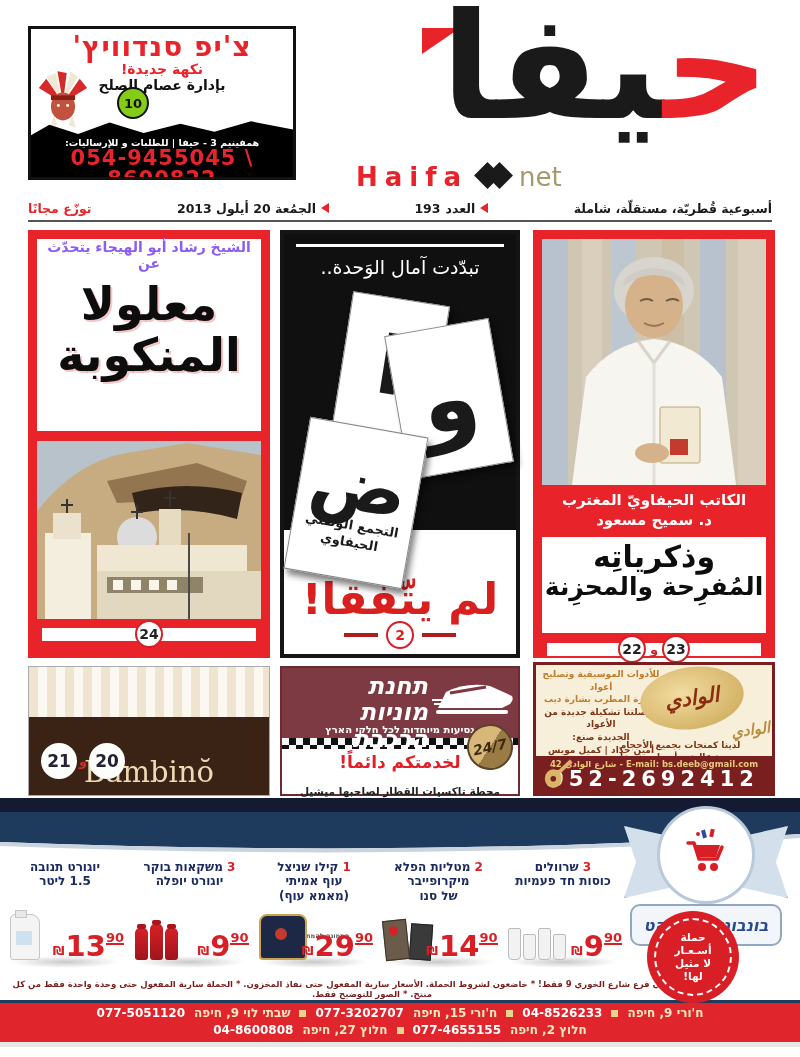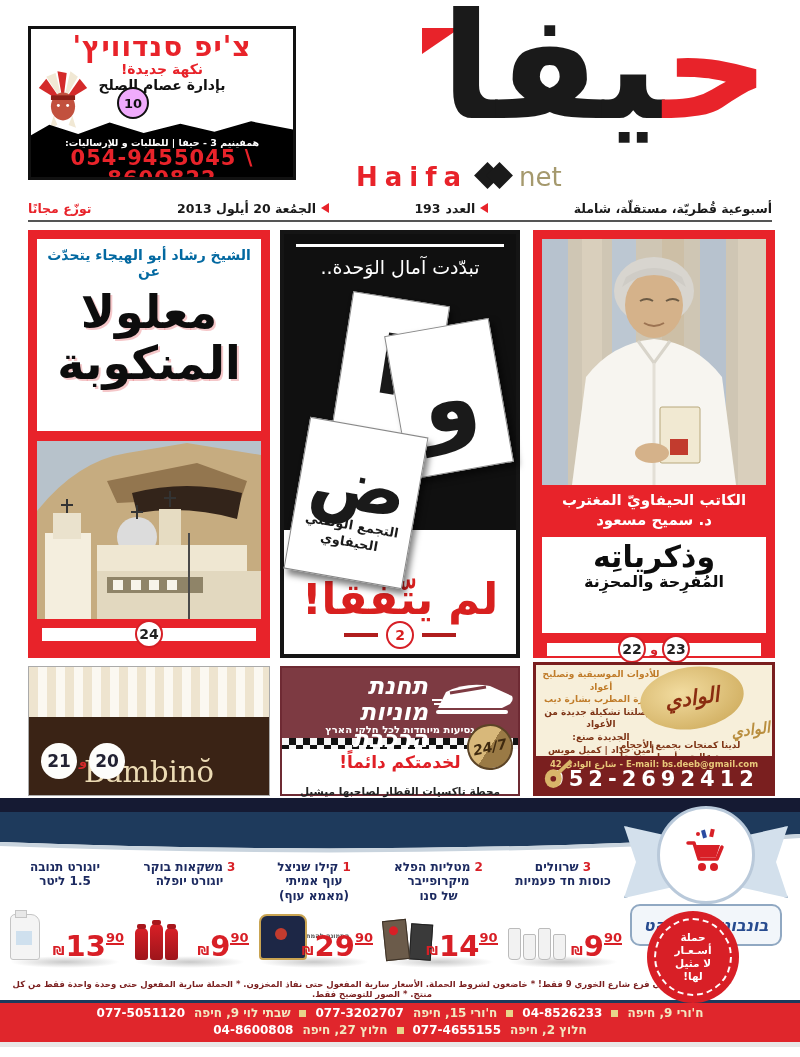--- a/index.html
+++ b/index.html
@@ -9,21 +9,21 @@
 
   
   #chip{left:28px;top:26px;width:268px;height:154px;border:3px solid #111;
         background:#fff;box-sizing:border-box;}
   .chip-title{color:#e8232a;font-weight:bold;font-size:28px;text-align:center;
               margin-top:1px;letter-spacing:1px;direction:rtl;}
   .chip-sub{color:#e8232a;font-weight:bold;font-size:14px;text-align:center;direction:rtl;margin-top:-2px;}
   .chip-mgr{color:#111;font-weight:bold;font-size:14px;text-align:center;direction:rtl;}
   .chip-badge{position:absolute;left:86px;top:58px;width:28px;height:28px;border:2px solid #111;
               border-radius:50%;display:flex;align-items:center;justify-content:center;
-              font-size:13px;font-weight:bold;color:#111;background:#f0abfc;}
+              font-size:13px;font-weight:bold;color:#111;background:#84cc16;}
   .chip-chief{position:absolute;left:6px;top:42px;}
   .chip-bottom{position:absolute;bottom:0;left:0;right:0;height:58px;background:#000;
                clip-path:polygon(0 28%,7% 10%,18% 26%,30% 6%,43% 24%,57% 8%,70% 22%,84% 4%,100% 18%,100% 100%,0 100%);}
   .chip-addr{color:#fff;font-size:9.5px;text-align:center;direction:rtl;margin-top:18px;font-weight:bold;}
   .chip-phones{color:#e8232a;font-size:21px;font-weight:bold;text-align:center;letter-spacing:1px;line-height:1;}
 
   
   #logo{right:26px;top:14px;width:470px;height:180px;}
   .logo-word{position:absolute;right:4px;top:-28px;font-size:148px;font-weight:bold;
              line-height:1.1;direction:rtl;color:#1a1a1a;letter-spacing:-4px;}
@@ -41,21 +41,21 @@
         display:flex;direction:rtl;align-items:center;justify-content:space-between;font-size:12.5px;}
   .hitem{display:flex;direction:rtl;align-items:center;gap:5px;font-weight:bold;color:#1a1a1a;}
   .tri{width:0;height:0;border-top:5px solid transparent;border-bottom:5px solid transparent;
        border-right:8px solid #e8232a;}
   .hfree{color:#e8232a;font-weight:bold;}
 
   
   .col{position:absolute;top:230px;height:428px;box-sizing:border-box;}
   #colL{left:28px;width:242px;background:#e8232a;}
   .head-box{margin:9px 9px 0;background:#fff;height:192px;text-align:center;}
-  .kicker{font-size:14px;font-weight:bold;direction:rtl;padding-top:8px;color:#0369a1;}
+  .kicker{font-size:14px;font-weight:bold;direction:rtl;padding-top:0;color:#8b5cf6;}
   .big-title{font-size:46px;font-weight:900;color:#0d0d0d;line-height:1.1;margin-top:8px;
              text-shadow:2px 2px 0 rgba(216,31,38,.25);direction:rtl;}
   .photo{margin:10px 9px 0;height:178px;overflow:hidden;}
   .photo svg{display:block;}
   .strip{margin:9px 14px 0;height:13px;background:#fff;position:relative;}
   .pgc{width:28px;height:28px;background:#fff;border:2px solid #d61f26;border-radius:50%;
        display:flex;align-items:center;justify-content:center;font-weight:bold;font-size:14px;color:#222;box-sizing:border-box;}
   .strip .pgc{position:absolute;left:50%;top:-8px;transform:translateX(-50%);}
 
   #colM{left:280px;width:240px;background:#fff;border:4px solid #151515;}
@@ -74,21 +74,21 @@
   .m-foot{position:absolute;bottom:5px;left:0;right:0;display:flex;align-items:center;justify-content:center;gap:8px;}
   .dash{width:34px;height:4px;background:#b01d1d;}
   .m-foot .pgc{color:#d8201f;}
 
   #colR{left:533px;width:242px;background:#e8232a;}
   .r-photo{margin:9px 9px 0;height:246px;overflow:hidden;}
   .r-band{color:#fff;text-align:center;font-weight:bold;font-size:15px;direction:rtl;
           line-height:1.3;margin-top:6px;}
   .r-box{margin:7px 9px 0;background:#fff;text-align:center;height:96px;direction:rtl;}
   .r-title1{font-size:30px;font-weight:900;color:#0d0d0d;padding-top:4px;line-height:1.05;}
-  .r-title2{font-size:16px;font-weight:900;color:#0d0d0d;line-height:1.1;text-align:center;}
+  .r-title2{font-size:25px;font-weight:900;color:#0d0d0d;line-height:1.1;text-align:center;}
   .r-foot{position:relative;margin:10px 14px 0;height:13px;background:#fff;}
   .pg-row{position:absolute;left:50%;top:-8px;transform:translateX(-50%);
           display:flex;align-items:center;gap:4px;direction:ltr;}
   .pg-sep{color:#d61f26;font-weight:bold;font-size:13px;}
 
   
   #bambino{left:28px;top:666px;width:242px;height:130px;border:1px solid #aaa;box-sizing:border-box;}
   .bam-top{height:50px;background:repeating-linear-gradient(90deg,#eee4cf 0 9px,#fbf8f1 9px 18px);}
   .bam-bottom{height:78px;background:#3a2315;position:relative;}
   .bam-med{position:absolute;left:50%;transform:translateX(-50%);top:5px;width:80px;height:80px;

